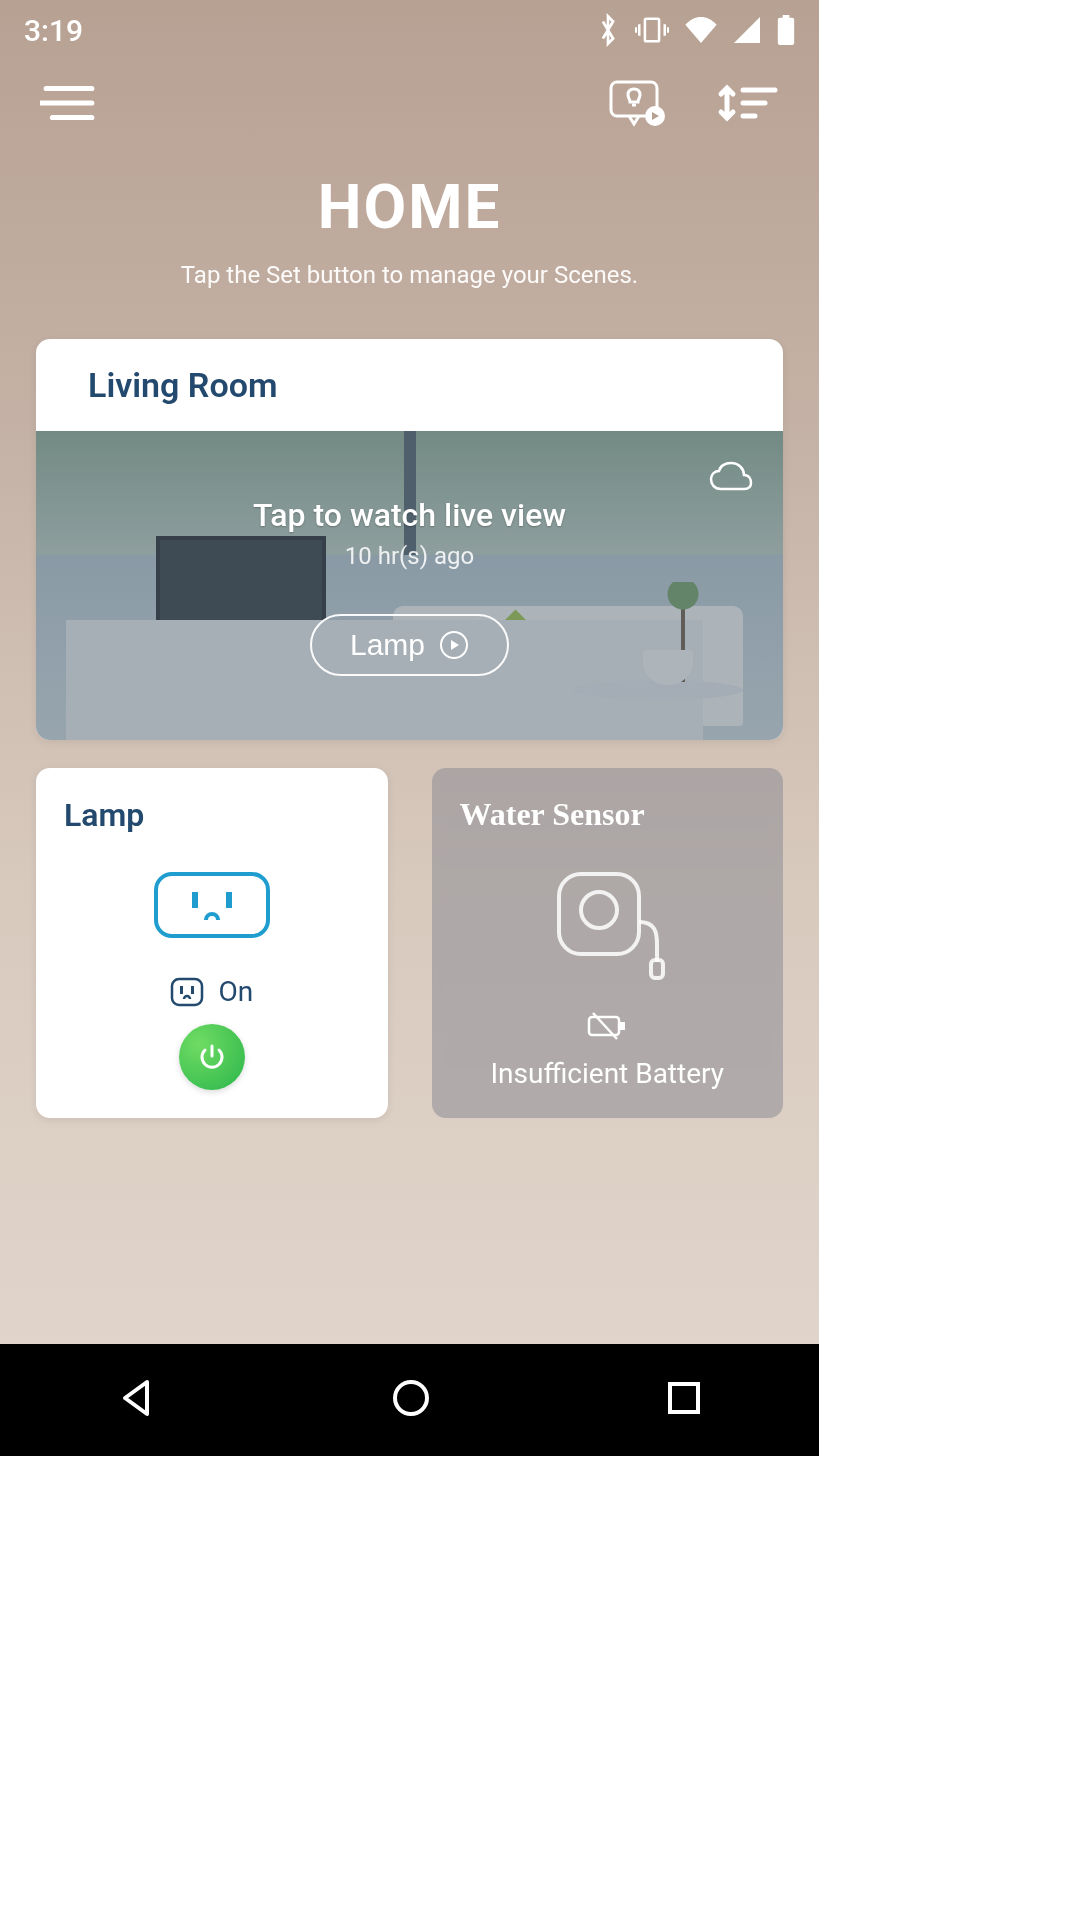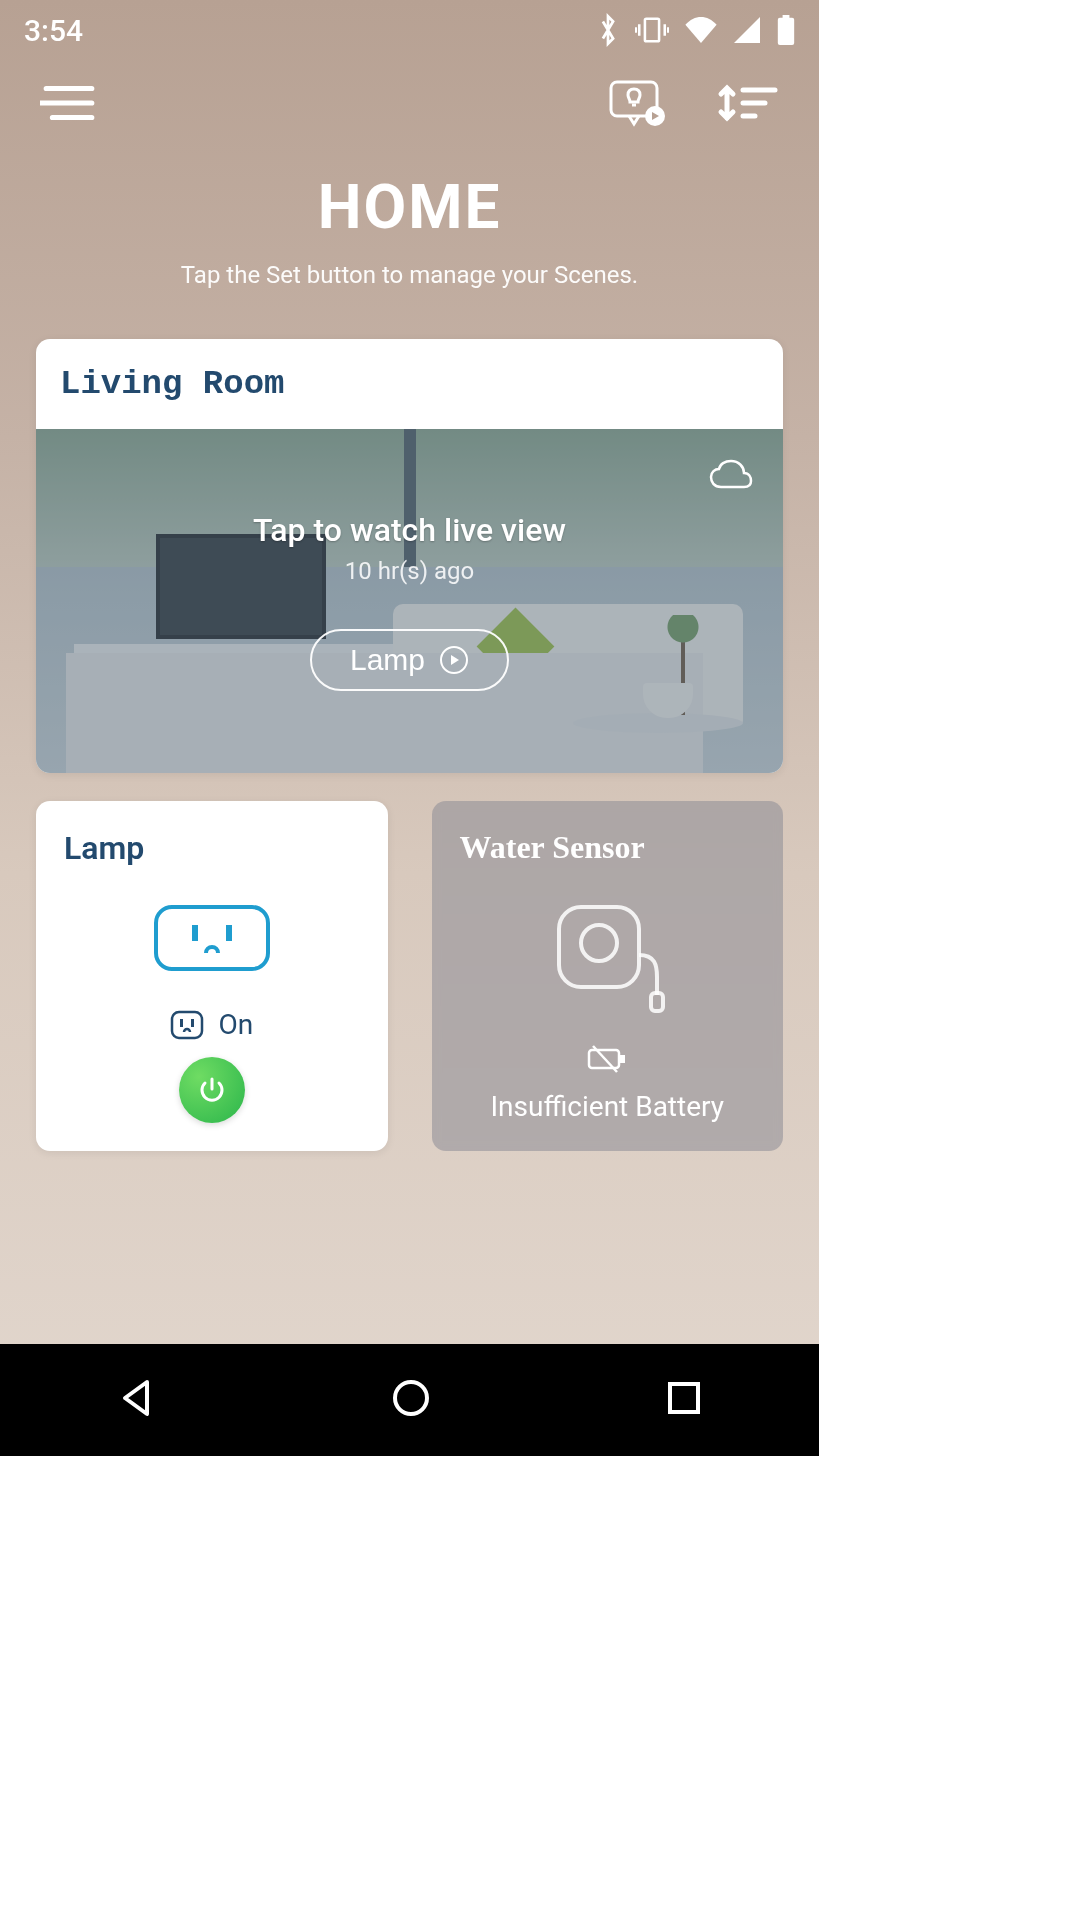--- a/index.html
+++ b/index.html
@@ -80,32 +80,31 @@
 
     .card {
       background: #fff;
       border-radius: 14px;
       overflow: hidden;
       box-shadow: 0 2px 8px rgba(0,0,0,0.08);
     }
 
     .room-card { width: 100%; }
     .room-header {
-      padding: 26px 24px;
-      font-family: Liberation Mono, monospace;
+      padding: 26px 52px;
     }
     .room-name {
       color: #234a6e;
       font-size: 34px;
       font-weight: 600;
     }
 
     .live-view {
       position: relative;
-      height: 344px;
+      height: 309px;
       background: linear-gradient(180deg, #a1b4bf 0%, #b9c7ce 50%, #cdd7dc 100%);
       overflow: hidden;
       display: flex;
       flex-direction: column;
       align-items: center;
       justify-content: center;
       color: #fff;
     }
     
     .room-scene { position:absolute; inset:0; }
@@ -196,21 +195,21 @@
       color: #fff;
     }
     .system-nav .nav-btn { cursor:pointer; }
   </style>
 </head>
 <body>
 
 <div class="app">
 
   <div class="status-bar">
-    <span class="status-time">3:54</span>
+    <span class="status-time">3:19</span>
     <div class="status-icons">
       <svg width="22" height="34" viewBox="0 0 12 20" fill="none" stroke="white" stroke-width="1.6">
           <path d="M3 5 L9 15 L6 18 V2 L9 5 L3 15"></path>
         </svg>
       <svg width="34" height="30" viewBox="0 0 24 20" fill="none" stroke="white" stroke-width="1.8">
           <rect x="7" y="2" width="10" height="16" rx="1"></rect>
           <path d="M3 6 V14 M0.5 8 V12 M21 6 V14 M23.5 8 V12"></path>
         </svg>
       <svg width="32" height="26" viewBox="0 0 24 20" fill="white">
           <path d="M12 20 L24 6 C17 -2 7 -2 0 6 Z"></path>

